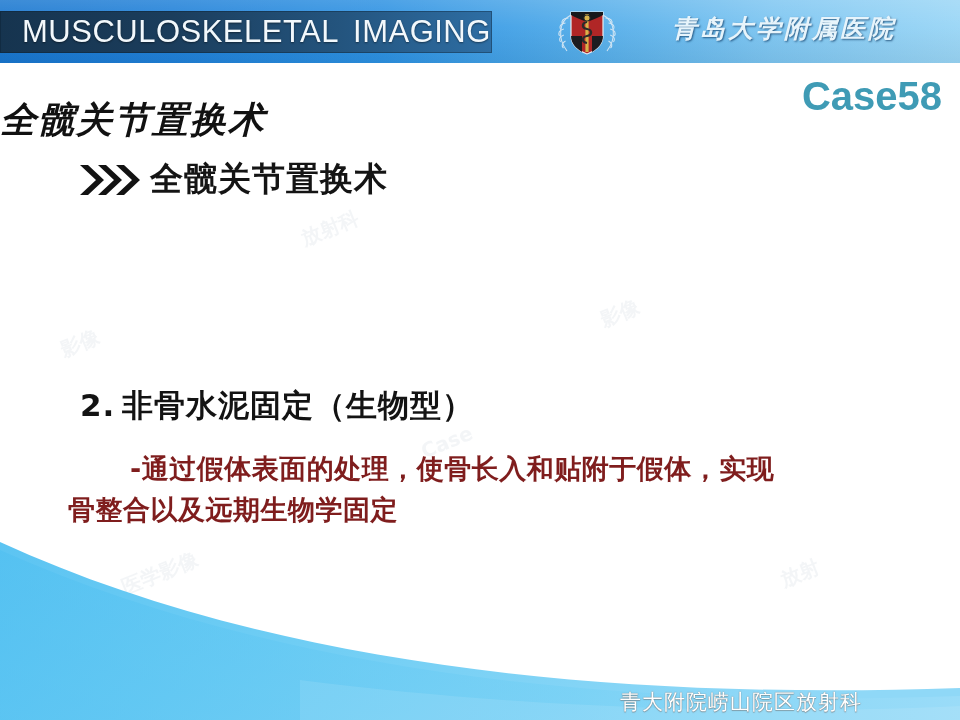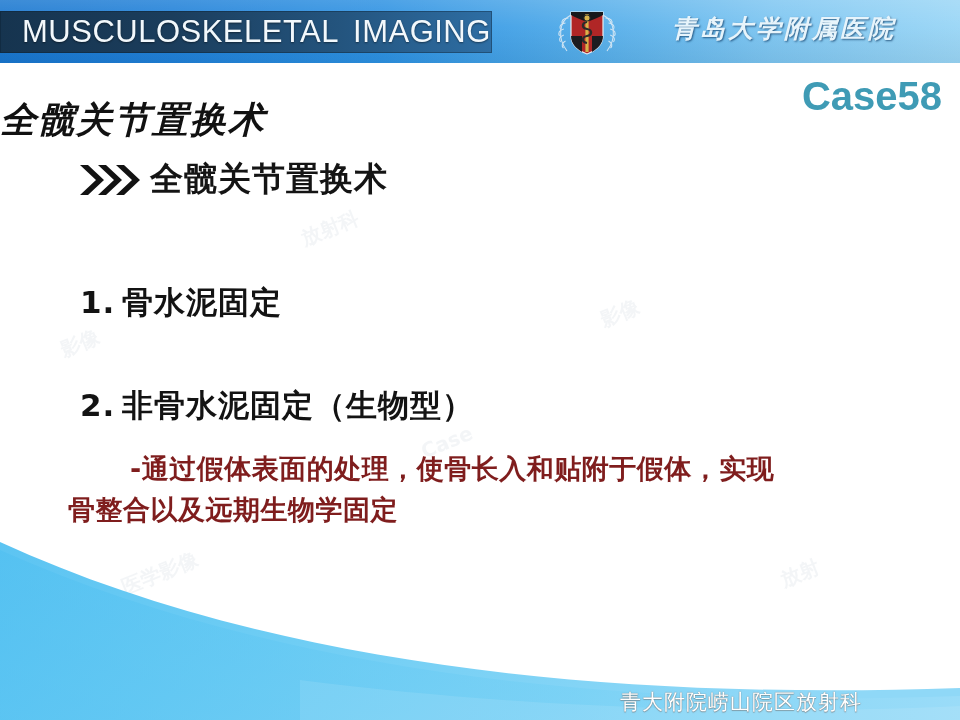--- a/index.html
+++ b/index.html
@@ -298,23 +298,20 @@
 
   <div id="subheading-row">
     <svg id="chevron-bullet" viewBox="0 0 62 34">
       <path d="M2 2 L18 17 L2 32 L10 32 L26 17 L10 2 Z" fill="#131313"></path>
       <path d="M20 2 L36 17 L20 32 L28 32 L44 17 L28 2 Z" fill="#131313"></path>
       <path d="M38 2 L54 17 L38 32 L46 32 L62 17 L46 2 Z" fill="#131313"></path>
     </svg>
     <span id="subheading-text">全髋关节置换术</span>
   </div>
 
-  <div class="list-item" id="item-1">
-    <span class="li-num">1.</span><span>骨水泥固定</span>
-  </div>
 
   <div class="list-item" id="item-2">
     <span class="li-num">2.</span><span>非骨水泥固定（生物型）</span>
   </div>
 
   <div id="body-para">
     <span id="body-line-1">-通过假体表面的处理，使骨长入和贴附于假体，实现</span>
     <span id="body-line-2">骨整合以及远期生物学固定</span>
   </div>
 

